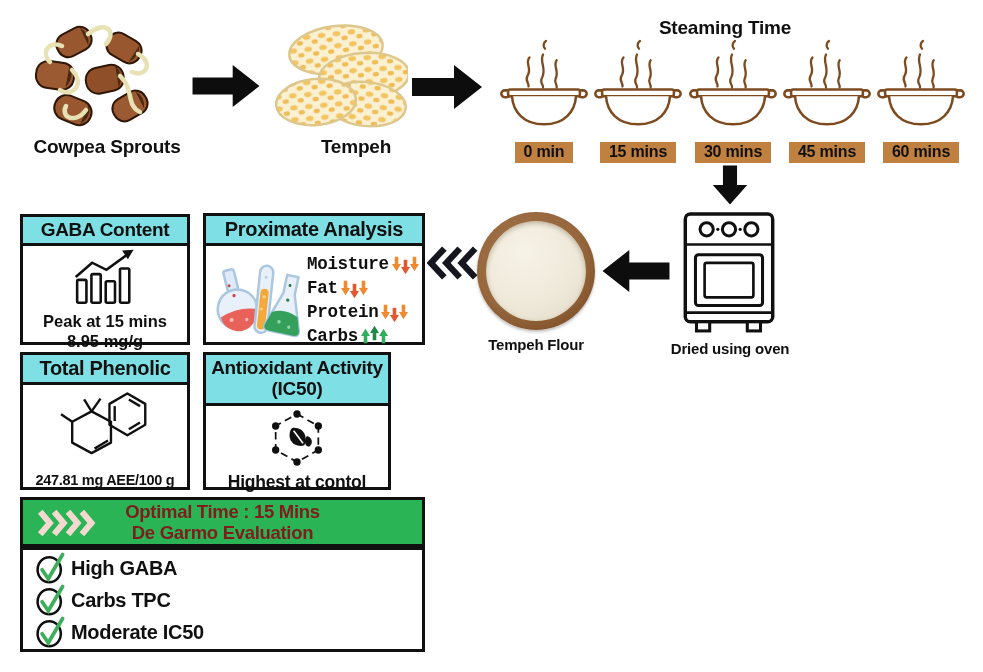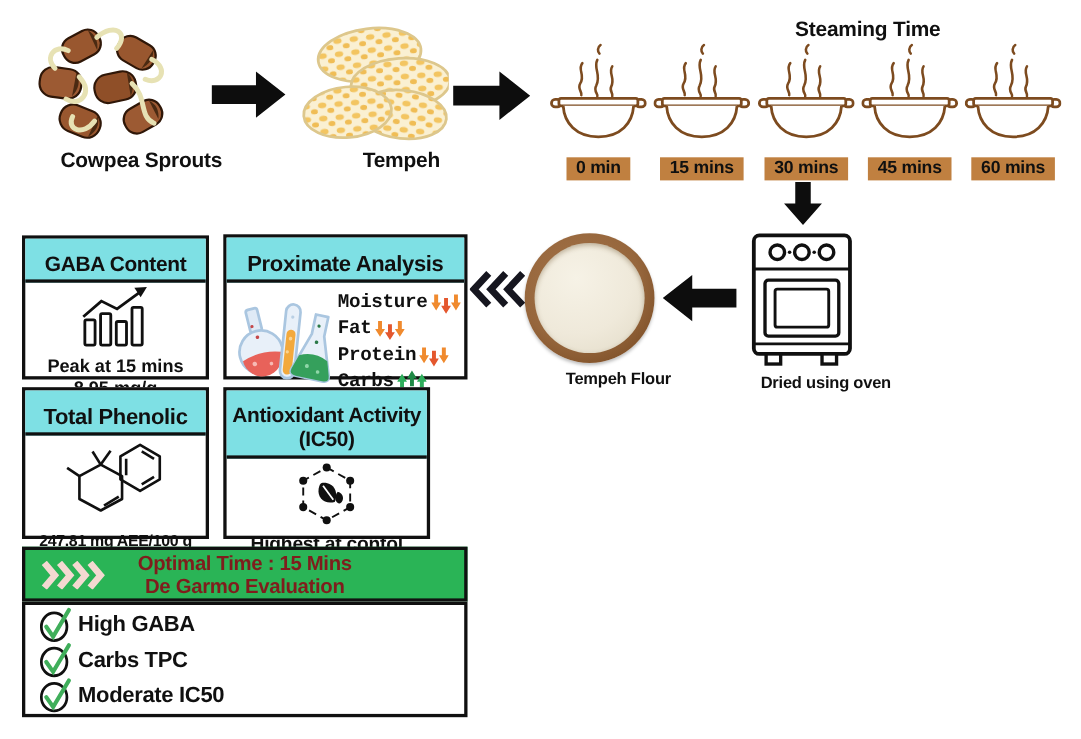--- a/index.html
+++ b/index.html
@@ -1,21 +1,21 @@
 <!DOCTYPE html>
 <html><head>
 <meta charset="utf-8">
 <style>
   html,body{margin:0;padding:0;background:#fff;}
   #canvas{
     position:relative;width:983px;height:672px;background:#ffffff;overflow:hidden;
     font-family:"Liberation Sans","DejaVu Sans",sans-serif;color:#101010;
   }
   .abs{position:absolute;}
-  .lbl{font-weight:700;text-align:right;letter-spacing:-0.2px;}
+  .lbl{font-weight:700;text-align:center;letter-spacing:-0.2px;}
   .big-lbl{font-size:19px;}
   .med-lbl{font-size:15px;}
 
   
   svg.block-arrow polygon{fill:#0d0d0d;}
 
   
   .pot-unit{position:absolute;top:38px;width:90px;text-align:center;}
   .pot-time{
     display:inline-block;margin-top:3px;background:#c08040;color:#101010;
@@ -32,21 +32,21 @@
     position:absolute;left:9px;top:9px;width:100px;height:100px;border-radius:50%;
     background:
       radial-gradient(circle at 38% 32%, #f6f2e6 0%, #efe9da 55%, #e6dfcd 85%, #ddd3bd 100%);
     box-shadow:inset 0 2px 5px rgba(90,60,20,0.35);
   }
 
   
   .panel{position:absolute;border:3px solid #101010;background:#fff;box-sizing:border-box;}
   .panel-header{
     background:#7ee0e4;border-bottom:3px solid #101010;font-weight:700;text-align:center;
-    letter-spacing:-0.3px;padding:13px 1px 3px;line-height:1.12;
+    letter-spacing:-0.3px;padding:2px 1px 3px;line-height:1.12;
   }
   .panel-body{position:relative;}
 
   .gaba-lines{font-weight:700;font-size:16.5px;text-align:center;line-height:1.18;margin-top:1px;}
 
   .prox-rows{position:absolute;left:101px;top:6px;}
   .prox-row{display:flex;align-items:center;height:24px;font-weight:700;font-size:17.5px;letter-spacing:-0.3px;font-family:Liberation Mono, monospace;}
   .prox-arrows{display:flex;align-items:center;margin-left:3px;}
   .prox-arrows svg{display:block;}
   .ar-mid-down{transform:translateY(3px);}
@@ -127,21 +127,21 @@
         <ellipse cx="12" cy="9" rx="3.2" ry="2.3" fill="#f0bd55"></ellipse>
       </pattern>
     </defs>
     <g stroke="#ddc78c" stroke-width="2.5">
       <ellipse cx="62" cy="32" rx="47" ry="24" transform="rotate(-7 62 32)" fill="url(#spots)"></ellipse>
       <ellipse cx="90" cy="58" rx="45" ry="23" transform="rotate(-4 90 58)" fill="url(#spots)"></ellipse>
       <ellipse cx="92" cy="86" rx="40" ry="22" transform="rotate(6 92 86)" fill="url(#spots)"></ellipse>
       <ellipse cx="42" cy="84" rx="40" ry="23" transform="rotate(-5 42 84)" fill="url(#spots)"></ellipse>
     </g>
   </svg>
-  <div class="abs lbl big-lbl" style="left:266px;top:136px;width:134px">Tempeh</div>
+  <div class="abs lbl big-lbl" style="left:289px;top:136px;width:134px">Tempeh</div>
 
   <svg class="abs block-arrow" style="left:411px;top:64px" width="72" height="46" viewBox="0 0 70 46">
     <polygon points="0,14 42,14 42,1 70,23 42,45 42,32 0,32"></polygon>
   </svg>
 
   <div class="abs lbl big-lbl" style="left:595px;top:17px;width:260px">Steaming Time</div>
 
   <div class="pot-unit" style="left:499px">
     <svg width="88" height="97" viewBox="0 0 90 100">
       <g fill="none" stroke="#7d4b1f" stroke-width="2.4" stroke-linecap="round">

